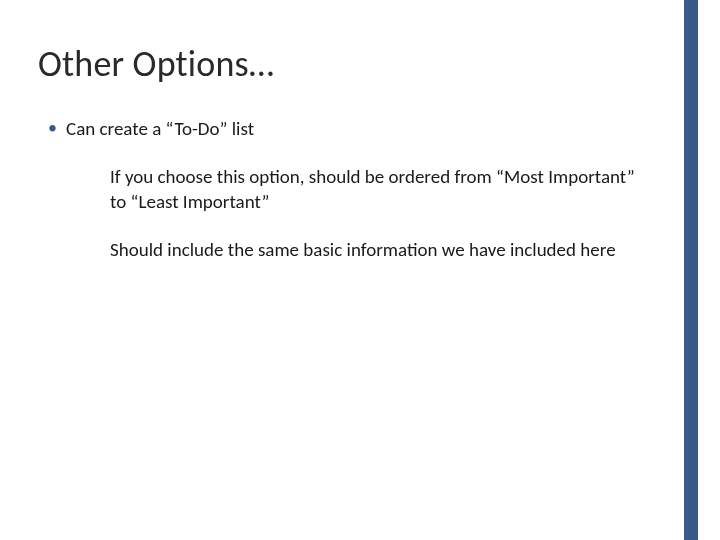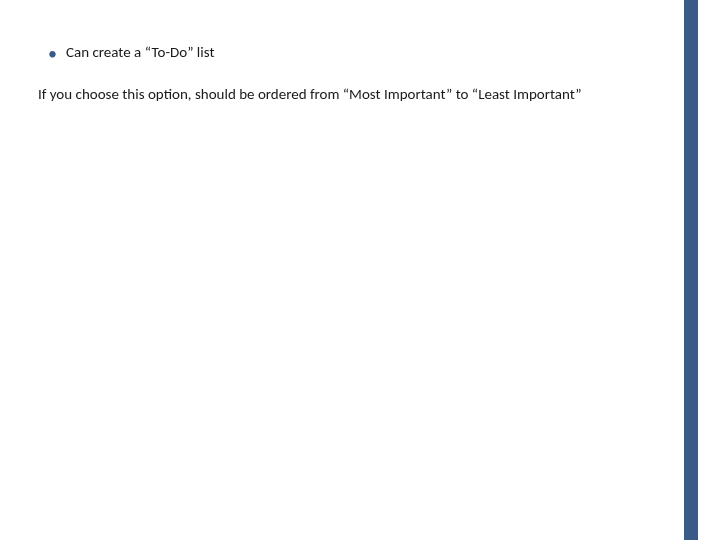--- a/index.html
+++ b/index.html
@@ -23,45 +23,48 @@
     padding: 42px 60px 0 38px;
   }
   .title {
     font-size: 36px;
     font-weight: 400;
     color: #2a2a2a;
     margin-bottom: 30px;
     letter-spacing: 0.2px;
   }
   .bullet-1 {
-    font-size: 15px;
+    font-size: 19px;
     line-height: 1.35;
     margin-left: 28px;
     margin-bottom: 22px;
     position: relative;
   }
   .bullet-1::before {
     content: "•";
     position: absolute;
     left: -18px;
     top: 0;
     color: #3a5a87;
     font-size: 18px;
   }
   .sub {
-    font-size: 15px;
+    font-size: 19px;
     line-height: 1.35;
+    margin-left: 72px;
     margin-right: 20px;
     margin-bottom: 22px;
   }
 </style>
 </head>
 <body>
 
 <div class="accent-bar"></div>
 
 <div class="slide">
+  <h1 class="title">Other Options…</h1>
 
   <p class="bullet-1">Can create a “To-Do” list</p>
 
   <p class="sub">If you choose this option, should be ordered from “Most Important” to “Least Important”</p>
+  <p class="sub">Should include the same basic information we have included here</p>
 
 </div>
 
 </body></html>

